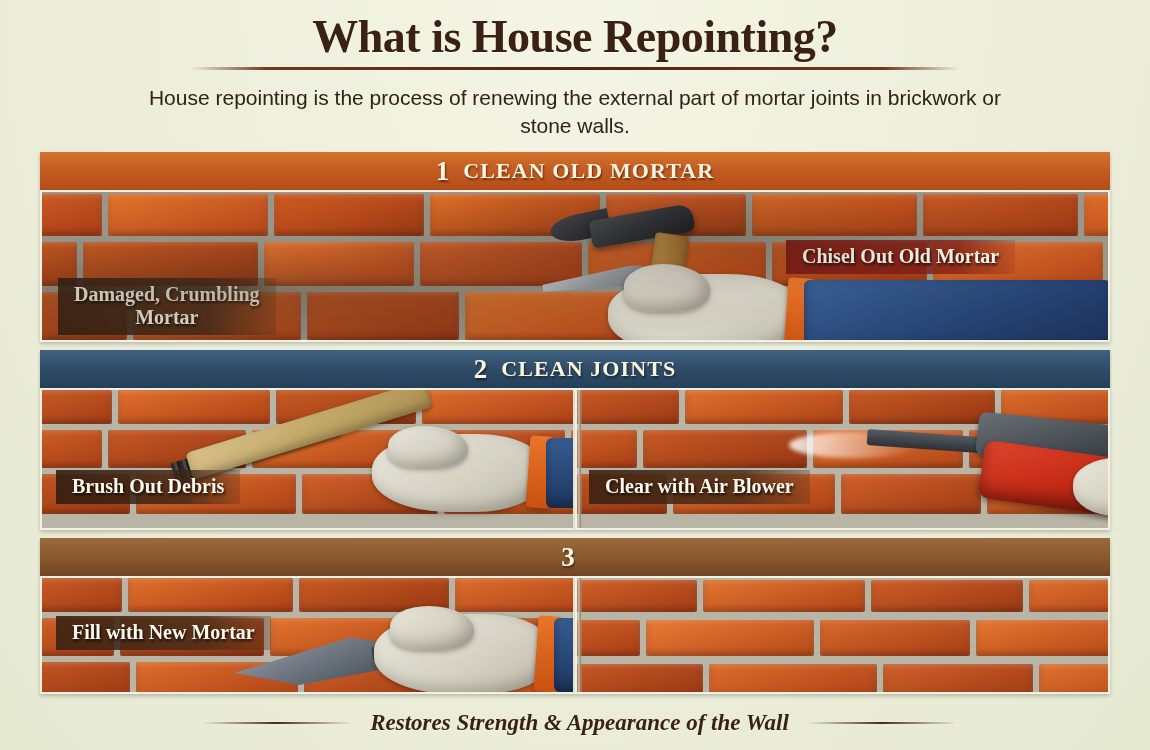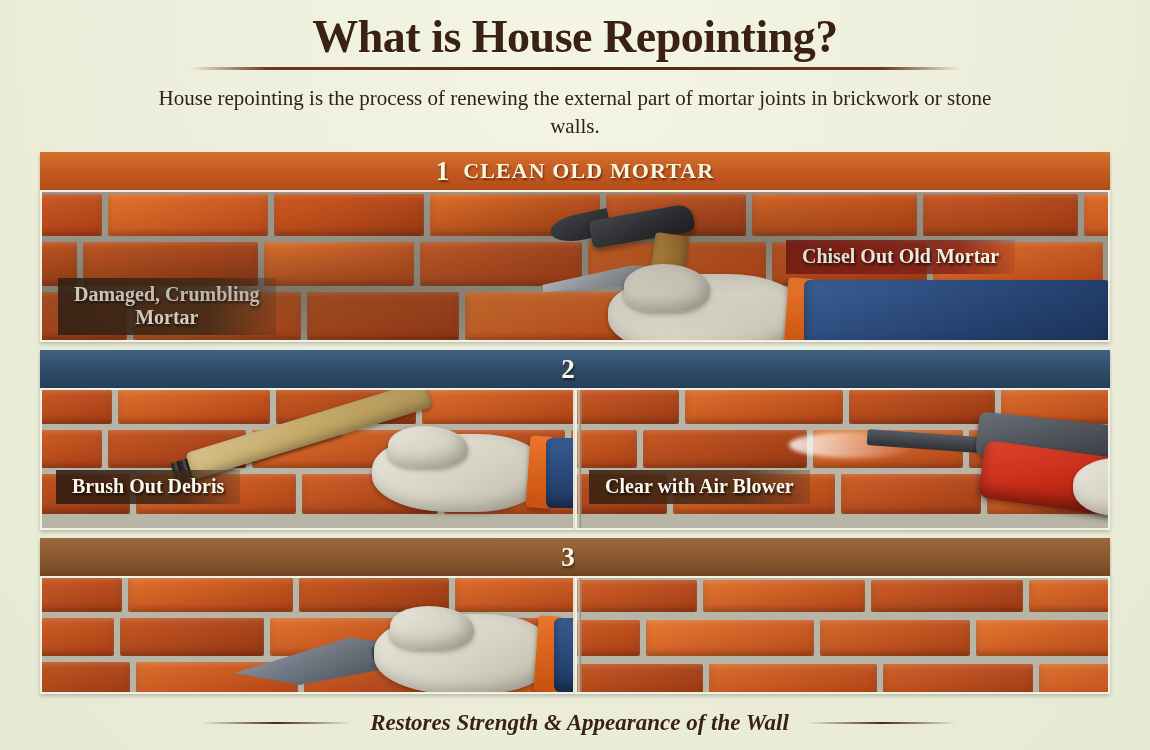--- a/index.html
+++ b/index.html
@@ -29,21 +29,21 @@
   .title-rule {
     width:770px; height:3px; margin:4px auto 0;
     background:linear-gradient(to right, rgba(90,45,20,0) 0%, #6b3a1c 10%, #4a2611 50%, #6b3a1c 90%, rgba(90,45,20,0) 100%);
   }
   .subtitle {
     margin:14px auto 0;
     width:880px;
     font-size:21px;
     line-height:1.35;
     color:#2f2216;
-    font-family:Liberation Serif, serif;
+    font-family:Liberation Sans, sans-serif;
   }
 
   
   .sections { position:absolute; top:152px; left:40px; width:1070px; }
   .section { margin-bottom:8px; }
 
   .band {
     position:relative;
     height:38px;
     display:flex; align-items:center; justify-content:center;
@@ -302,20 +302,21 @@
           <div class="caption cap-dark cap-center" style="left:16px;top:86px;">Damaged, Crumbling
 Mortar</div>
           <div class="caption cap-red" style="left:744px;top:48px;">Chisel Out Old Mortar</div>
         </div>
       </div>
     </div>
 
     <div class="section">
       <div class="band band-2">
         <span class="band-num">2</span>
+        <span class="band-label">CLEAN JOINTS</span>
       </div>
       <div class="panels">
 
         <div class="panel panel-half">
           <div class="mortar-bg"></div>
           <div class="bricks">
             <div class="row" style="top:0;height:34px;">
               <div class="brick" style="width:130px;height:34px;background:linear-gradient(165deg,#d2622a,#a33c15);"></div>
               <div class="brick" style="width:152px;height:34px;background:linear-gradient(165deg,#e0702c,#ae4016);"></div>
               <div class="brick" style="width:140px;height:34px;background:linear-gradient(165deg,#c95b23,#973713);"></div>
@@ -414,20 +415,21 @@
             </div>
           </div>
 
           <span class="tool trowel-blade" style="left:192px;top:62px;width:160px;height:44px;clip-path:polygon(0 62%,74% 0,100% 22%,100% 74%,40% 100%);transform:rotate(-4deg);"></span>
           <span class="tool trowel-tang" style="left:330px;top:64px;width:48px;height:16px;transform:rotate(-12deg);"></span>
           <span class="glove" style="left:332px;top:36px;width:176px;height:80px;"></span>
           <span class="glove" style="left:348px;top:28px;width:84px;height:44px;border-radius:50% 60% 45% 40%;"></span>
           <span class="cuff-orange" style="left:494px;top:38px;width:24px;height:76px;transform:rotate(4deg);"></span>
           <span class="sleeve-blue" style="left:512px;top:40px;width:70px;height:74px;"></span>
 
+          <div class="caption cap-brown" style="left:14px;top:38px;">Fill with New Mortar</div>
         </div>
 
         <div class="panel panel-half h3">
           <span class="vdivider" style="left:0;"></span>
           <div class="mortar-bg"></div>
           <div class="bricks">
             <div class="row" style="top:2px;height:32px;left:-30px;">
               <div class="brick" style="width:150px;height:32px;background:linear-gradient(165deg,#d4632a,#a43d15);"></div>
               <div class="brick" style="width:162px;height:32px;background:linear-gradient(165deg,#e2752f,#b14417);"></div>
               <div class="brick" style="width:152px;height:32px;background:linear-gradient(165deg,#cd5d27,#9c3914);"></div>

